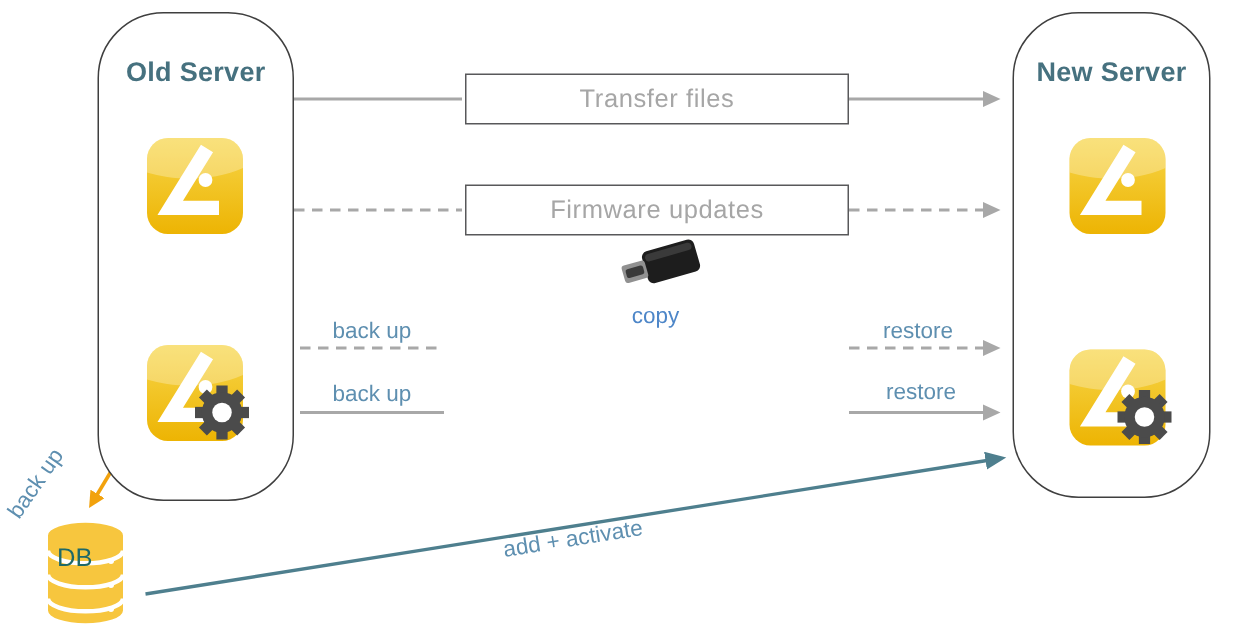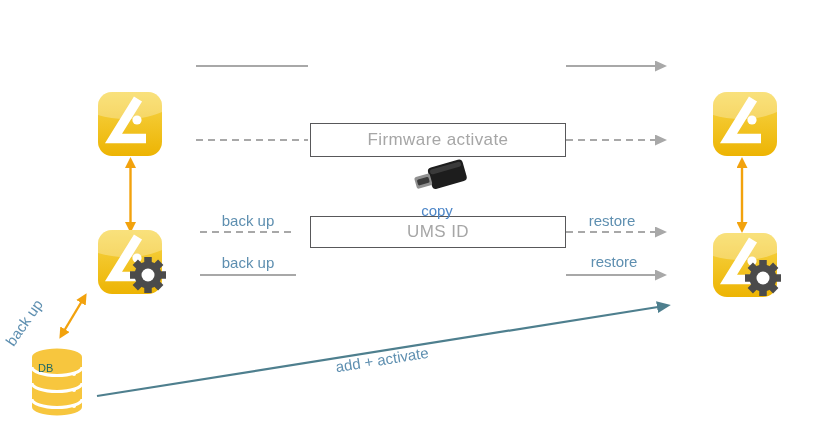--- a/index.html
+++ b/index.html
@@ -13,21 +13,21 @@
   .app-icon{position:absolute;z-index:3;width:66px;height:66px;overflow:visible;}
   .flow-box{position:absolute;z-index:3;left:310px;width:256px;box-sizing:border-box;
     background:#fff;border:1.4px solid var(--box-border-gray);
     display:flex;align-items:center;justify-content:center;
     font-size:17px;letter-spacing:.4px;color:var(--box-text-gray);}
   .lbl{position:absolute;z-index:4;font-size:15px;text-align:center;
     color:var(--label-blue);white-space:nowrap;}
   .lbl.copy{color:var(--copy-blue);}
   .lbl.rotated{transform:rotate(-55deg);}
   .lbl.diag{font-size:15px;transform:rotate(-9deg);}
-  .db-text{position:absolute;z-index:4;font-size:11px;color:var(--db-text);white-space:nowrap;}
+  .db-text{position:absolute;z-index:4;font-size:17px;color:var(--db-text);white-space:nowrap;}
   .abs-svg{position:absolute;z-index:3;overflow:visible;}
 </style>
 </head>
 <body>
 
 <div class="canvas">
 
   <svg width="0" height="0" style="position:absolute" aria-hidden="true">
     <defs>
       <linearGradient id="gold" x1="0" y1="0" x2="0" y2="1">
@@ -65,20 +65,26 @@
     <line x1="200" y1="275" x2="296" y2="275" style="stroke:var(--line-gray)" stroke-width="2"></line>
     <line x1="566" y1="275" x2="656" y2="275" style="stroke:var(--line-gray)" stroke-width="2" marker-end="url(#mGray)"></line>
 
     <line x1="130.5" y1="166" x2="130.5" y2="224" style="stroke:var(--orange)" stroke-width="2.4" marker-start="url(#mOrange)" marker-end="url(#mOrange)"></line>
     <line x1="742" y1="166" x2="742" y2="224" style="stroke:var(--orange)" stroke-width="2.4" marker-start="url(#mOrange)" marker-end="url(#mOrange)"></line>
     <line x1="82" y1="301" x2="64" y2="331" style="stroke:var(--orange)" stroke-width="2.4" marker-start="url(#mOrange)" marker-end="url(#mOrange)"></line>
 
     <line x1="97" y1="396" x2="658" y2="307" style="stroke:var(--teal-arrow)" stroke-width="2.2" marker-end="url(#mTeal)"></line>
   </svg>
 
+  <div class="server-box" style="left:65px;top:8px;width:131px;height:326px">
+    <div class="server-title">Old Server</div>
+  </div>
+  <div class="server-box" style="left:675px;top:8px;width:132px;height:324px">
+    <div class="server-title">New Server</div>
+  </div>
 
   <svg class="app-icon" style="left:97px;top:91px" viewBox="0 0 66 66">
     <rect x="1" y="1" width="64" height="64" rx="14" fill="url(#gold)"></rect>
     <path d="M1,1 H65 V21 C42,31 18,29 1,24 Z" fill="#ffffff" opacity="0.28" clip-path="url(#rr)"></path>
     <path d="M41,8 L16.5,47.5 H49" fill="none" stroke="#ffffff" stroke-width="9.5"></path>
     <circle cx="40" cy="29" r="4.6" fill="#ffffff"></circle>
   </svg>
 
   <svg class="app-icon" style="left:97px;top:229px" viewBox="0 0 66 66">
     <rect x="1" y="1" width="64" height="64" rx="14" fill="url(#gold)"></rect>
@@ -110,25 +116,25 @@
     <g style="fill:var(--gear-gray)">
       <rect x="47.25" y="28" width="7.5" height="36" transform="rotate(0 51 46)"></rect>
       <rect x="47.25" y="28" width="7.5" height="36" transform="rotate(45 51 46)"></rect>
       <rect x="47.25" y="28" width="7.5" height="36" transform="rotate(90 51 46)"></rect>
       <rect x="47.25" y="28" width="7.5" height="36" transform="rotate(135 51 46)"></rect>
       <circle cx="51" cy="46" r="13.5"></circle>
       <circle cx="51" cy="46" r="6.5" fill="#ffffff"></circle>
     </g>
   </svg>
 
+  <div class="flow-box" style="top:49px;height:34px">
+    <span>Transfer files</span>
+  </div>
   <div class="flow-box" style="top:123px;height:34px">
-    <span>Firmware activate</span>
-  </div>
-  <div class="flow-box" style="top:216px;height:32px">
-    <span>UMS ID</span>
+    <span>Firmware updates</span>
   </div>
 
   <svg class="abs-svg" style="left:402px;top:156px" width="72" height="44" viewBox="0 0 72 44">
     <g transform="rotate(-16 36 22)">
       <rect x="28" y="10" width="36" height="22" rx="4" style="fill:var(--usb-black)"></rect>
       <rect x="30" y="12" width="32" height="5" rx="2.5" fill="#ffffff" opacity="0.13"></rect>
       <rect x="13" y="15" width="16" height="12" rx="2" style="fill:var(--usb-connector-gray)"></rect>
       <rect x="15" y="18" width="12" height="6" rx="1.5" fill="#3a3a3a"></rect>
     </g>
   </svg>

